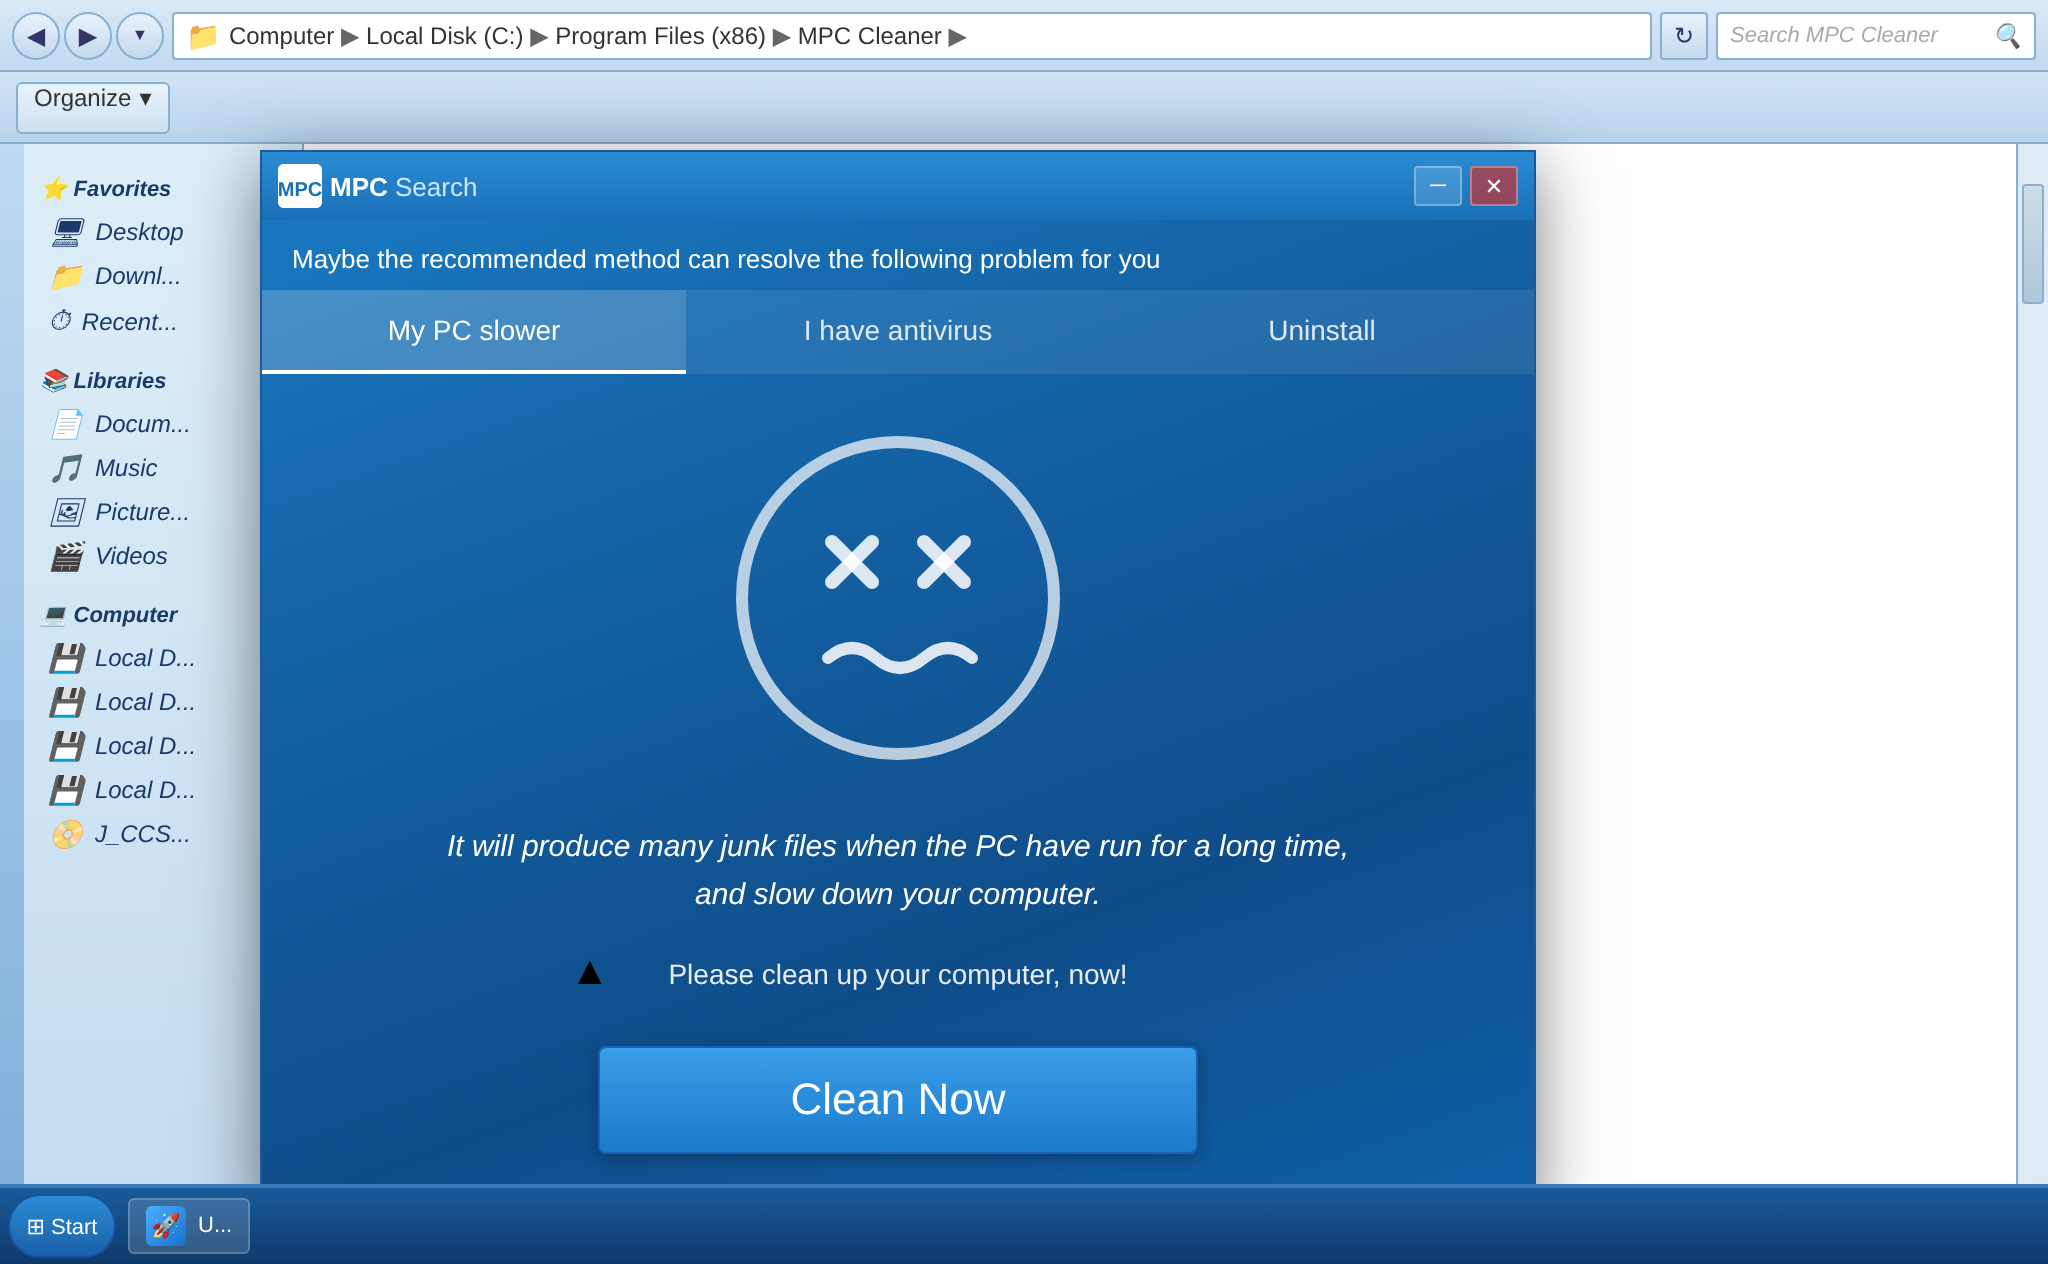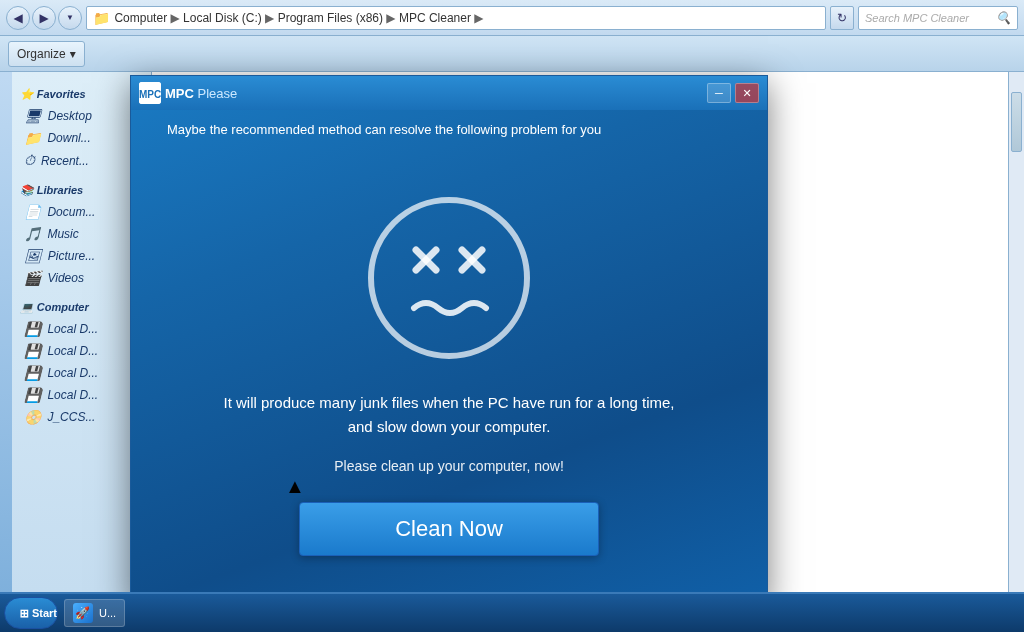--- a/index.html
+++ b/index.html
@@ -105,21 +105,20 @@
 
     .organize-btn {
       height: 26px;
       background: linear-gradient(180deg, #e8f4fd 0%, #cde0f0 100%);
       border: 1px solid #8ab0d0;
       border-radius: 3px;
       padding: 0 8px;
       font-size: 12px;
       color: #333;
       display: flex;
-      align-items: center;
       gap: 4px;
       cursor: pointer;
     }
 
     
     .explorer-sidebar {
       position: absolute;
       top: 72px; left: 12px;
       width: 140px;
       bottom: 40px;
@@ -244,21 +243,21 @@
       font-size: 11px;
       color: white;
       cursor: pointer;
     }
 
     .dlg-btn-close {
       background: rgba(200,50,50,0.7);
     }
 
     .dialog-subtitle {
-      padding: 12px 36px 8px;
+      padding: 12px 15px 8px;
       font-size: 13px;
       color: white;
       flex-shrink: 0;
     }
 
     .dialog-tabs {
       display: flex;
       margin: 0 0 0 0;
       flex-shrink: 0;
     }
@@ -296,20 +295,21 @@
       height: 170px;
       margin-bottom: 28px;
     }
 
     .dialog-desc {
       text-align: center;
       color: white;
       font-size: 15px;
       line-height: 1.6;
       margin-bottom: 19px;
+      font-style: italic;
     }
 
     .dialog-notice {
       text-align: left;
       color: rgba(255,255,255,0.9);
       font-size: 14px;
       margin-bottom: 28px;
     }
 
     .clean-btn {
@@ -339,26 +339,25 @@
       align-items: center;
       z-index: 20;
       padding: 0 4px;
     }
 
     .taskbar-start {
       width: 54px; height: 32px;
       background: linear-gradient(180deg, #2a8cd4 0%, #1a60a8 100%);
       border: 1px solid #1a50a0;
       border-radius: 16px;
-      display: flex; align-items: center; justify-content: flex-end;
+      display: flex; align-items: center; justify-content: center;
       color: white;
       font-size: 11px;
       margin-right: 4px;
       cursor: pointer;
-      font-weight: bold;
     }
 
     .taskbar-item {
       height: 28px;
       background: rgba(255,255,255,0.15);
       border: 1px solid rgba(255,255,255,0.2);
       border-radius: 3px;
       display: flex; align-items: center; gap: 6px;
       padding: 0 8px;
       color: white;
@@ -502,33 +501,44 @@
     <div class="dialog-titlebar">
       <div class="dialog-logo">
         <div class="logo-icon">
           <svg width="22" height="22" viewBox="0 0 22 22">
             <rect width="22" height="22" rx="3" fill="white"></rect>
             <text x="11" y="16" text-anchor="middle" font-size="10" font-weight="bold" fill="#1a70b8">MPC</text>
           </svg>
         </div>
         <span style="font-size:13px; color:white;">
           <span style="font-weight:bold; color:white;">MPC</span>
-          <span style="color:#cce8ff;">Please</span>
+          <span style="color:#cce8ff;">Search</span>
         </span>
       </div>
       <div class="dialog-controls">
         <div class="dlg-btn">─</div>
         <div class="dlg-btn dlg-btn-close">✕</div>
       </div>
     </div>
 
     <div class="dialog-subtitle">
       <span>Maybe the recommended method can resolve the following problem for you</span>
     </div>
 
+    <div class="dialog-tabs">
+      <div class="dialog-tab active">
+        <span>My PC slower</span>
+      </div>
+      <div class="dialog-tab">
+        <span>I have antivirus</span>
+      </div>
+      <div class="dialog-tab">
+        <span>Uninstall</span>
+      </div>
+    </div>
 
     <div class="dialog-body">
 
       <svg class="sad-face" viewBox="0 0 170 170" xmlns="http://www.w3.org/2000/svg">
 
         <circle cx="85" cy="85" r="78" fill="none" stroke="rgba(255,255,255,0.7)" stroke-width="6"></circle>
 
         <line x1="52" y1="57" x2="72" y2="77" stroke="rgba(255,255,255,0.85)" stroke-width="7" stroke-linecap="round"></line>
         <line x1="72" y1="57" x2="52" y2="77" stroke="rgba(255,255,255,0.85)" stroke-width="7" stroke-linecap="round"></line>
 

